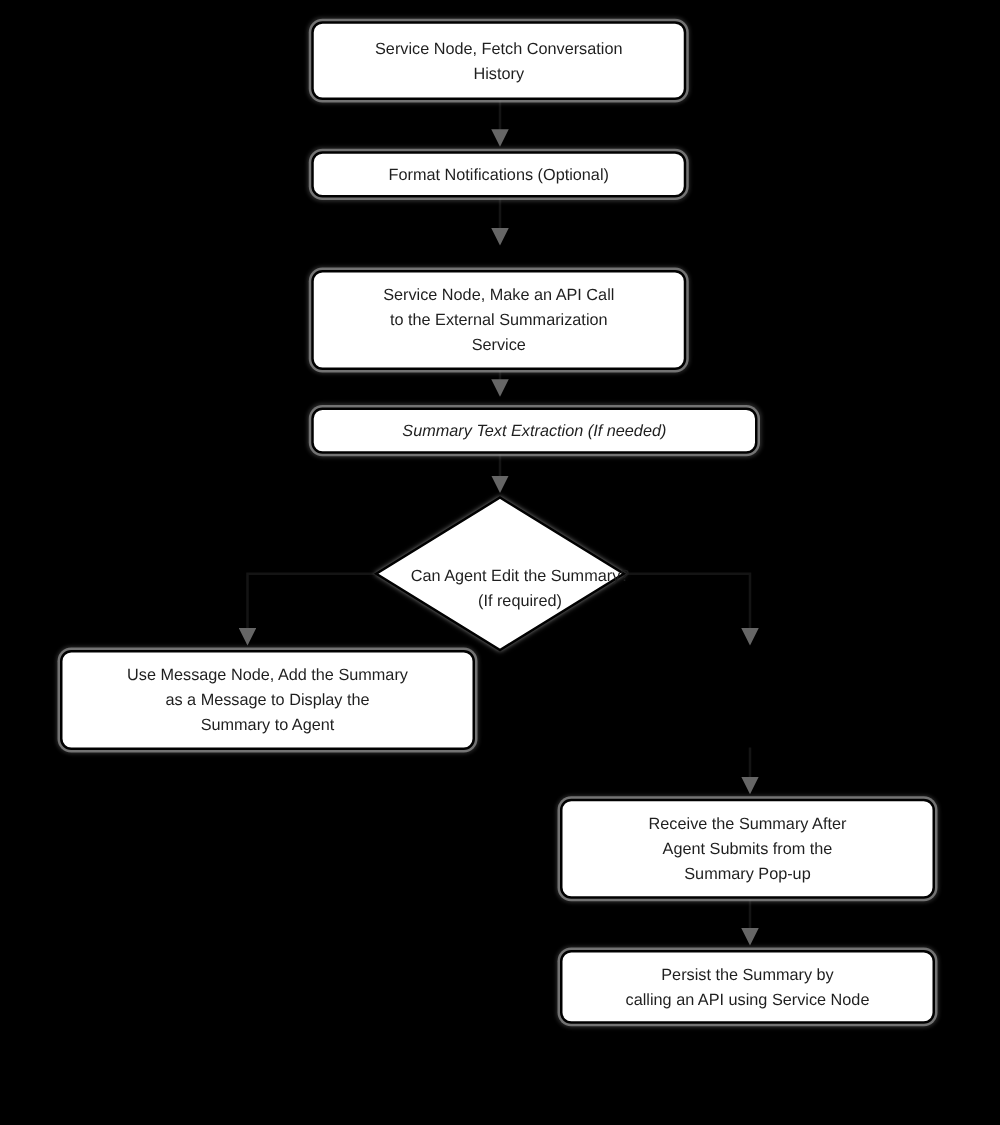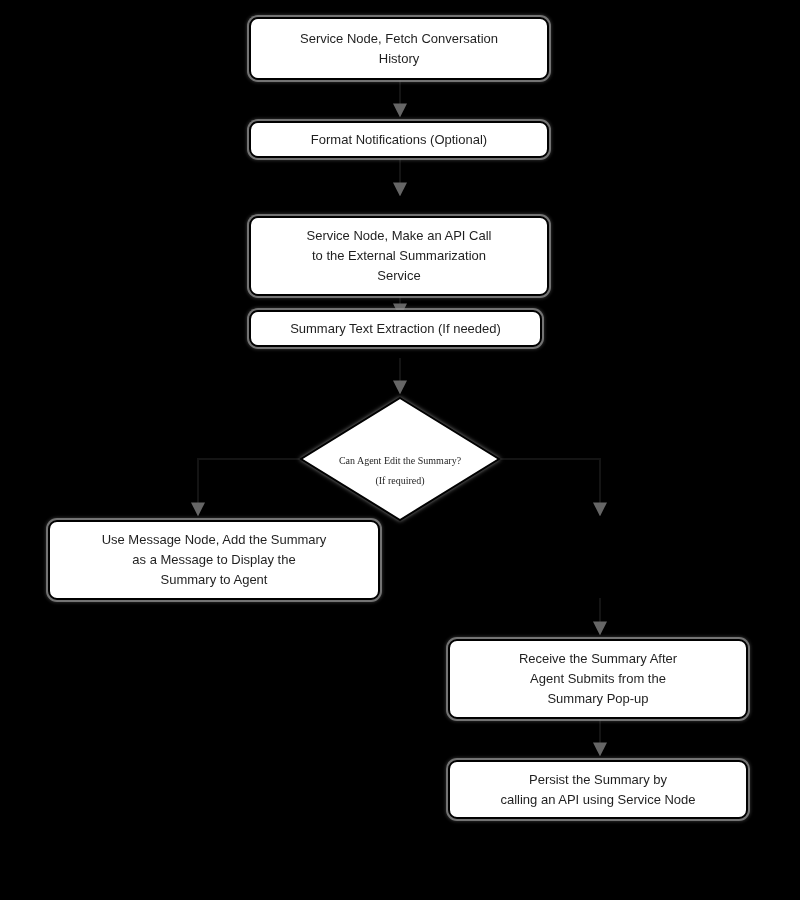--- a/index.html
+++ b/index.html
@@ -37,49 +37,48 @@
     text-align: center;
     color: #1f1f1f;
     font-size: 13px;
     line-height: 20px;
     white-space: pre-line;
     padding: 4px 10px;
   }
   #node-fetch-history       { left: 249px; top: 17px;  width: 300px; height: 63px; }
   #node-format-notifications{ left: 249px; top: 121px; width: 300px; height: 37px; }
   #node-api-call            { left: 249px; top: 216px; width: 300px; height: 80px; }
-  #node-text-extraction     { left: 249px; top: 310px; width: 293px; height: 37px; }
+  #node-text-extraction     { left: 249px; top: 326px; width: 357px; height: 37px; font-style: italic; }
   #node-message             { left: 48px;  top: 520px; width: 332px; height: 80px; }
   #node-entity              { left: 448px; top: 520px; width: 300px; height: 78px; }
   #node-receive             { left: 448px; top: 639px; width: 300px; height: 80px; }
   #node-persist             { left: 448px; top: 760px; width: 300px; height: 59px; }
 
   #decision-svg {
     position: absolute;
     left: 296px;
     top: 394px;
     z-index: 2;
     filter: drop-shadow(0 0 2px rgba(143,143,143,0.9));
   }
   #decision-label {
     position: absolute;
-    left: 300px;
+    left: 316px;
     top: 450px;
     width: 200px;
     height: 42px;
     z-index: 3;
     display: flex;
     align-items: center;
     justify-content: center;
     text-align: center;
     color: #1f1f1f;
-    font-size: 10px;
+    font-size: 13px;
     line-height: 20px;
     white-space: pre-line;
-    font-family: Liberation Serif, serif;
   }
 </style>
 </head>
 <body>
 
 <div id="canvas">
 
   <svg id="connector-layer" width="800" height="900" viewBox="0 0 800 900" xmlns="http://www.w3.org/2000/svg">
     <defs>
       <marker id="arrow" viewBox="0 0 10 10" refX="9" refY="5" markerWidth="7" markerHeight="7" orient="auto-start-reverse">

